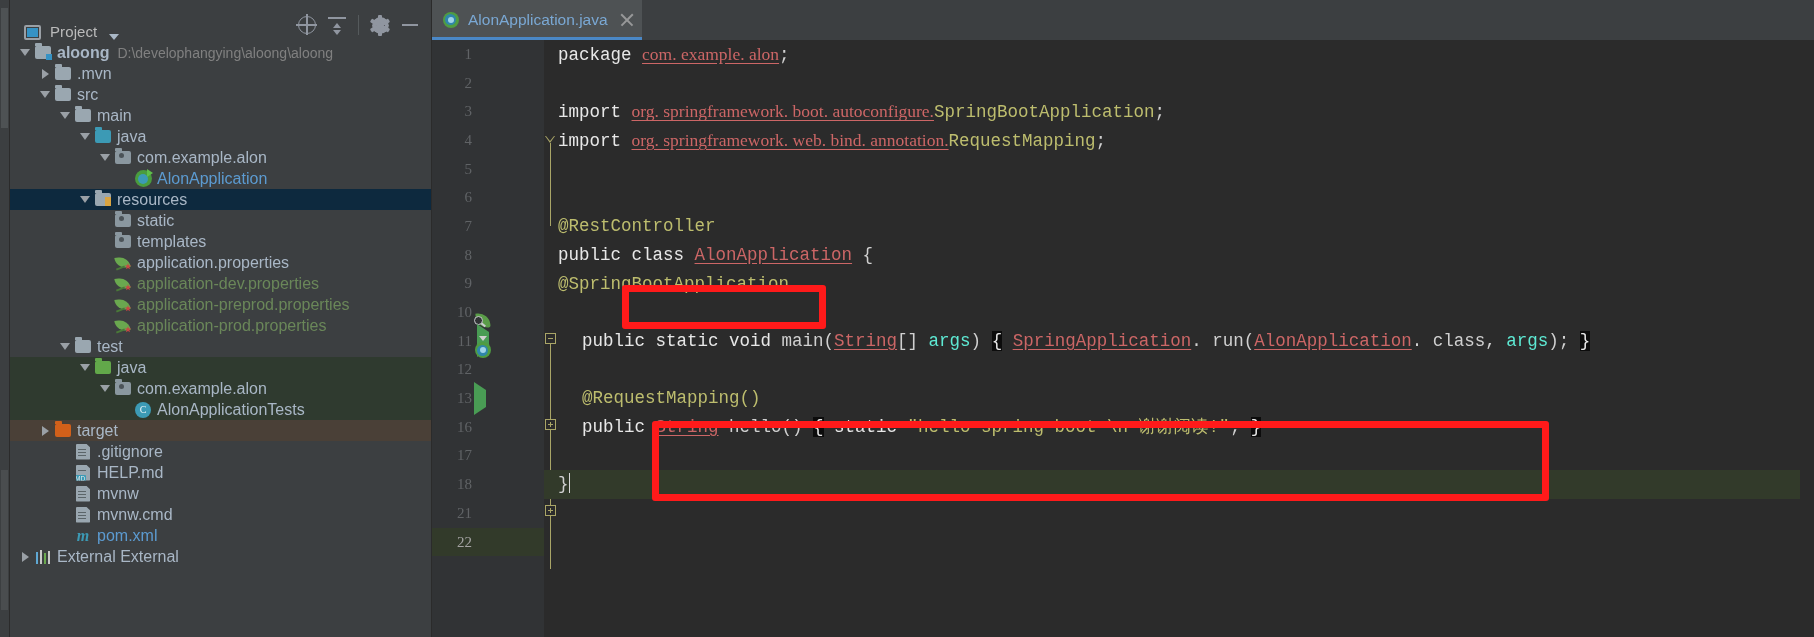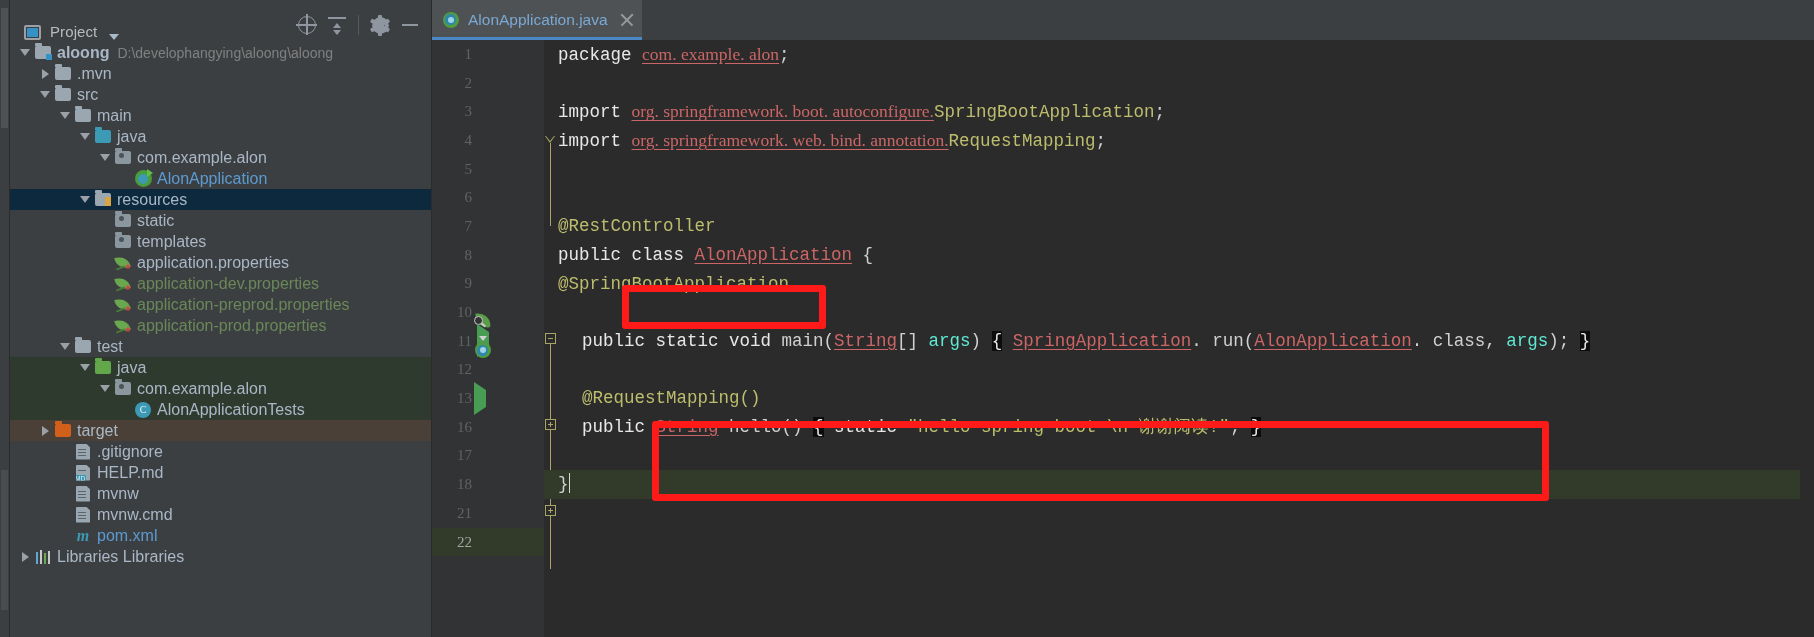--- a/index.html
+++ b/index.html
@@ -543,21 +543,21 @@
             <span class="tri-r"></span>
           </span>
           <span class="ticon">
             <span class="lib-ic">
               <b></b>
               <b></b>
               <b></b>
               <b></b>
             </span>
           </span>
-          <span class="tlabel">Libraries Libraries</span>
+          <span class="tlabel">External External</span>
         </div>
       </div>
   </div>
 
   <div id="editor-area">
     <div id="top-notch"></div>
 
     <div id="tabstrip">
       <div class="etab">
         <div class="springcls-ic" style="width:19px;height:19px;">

